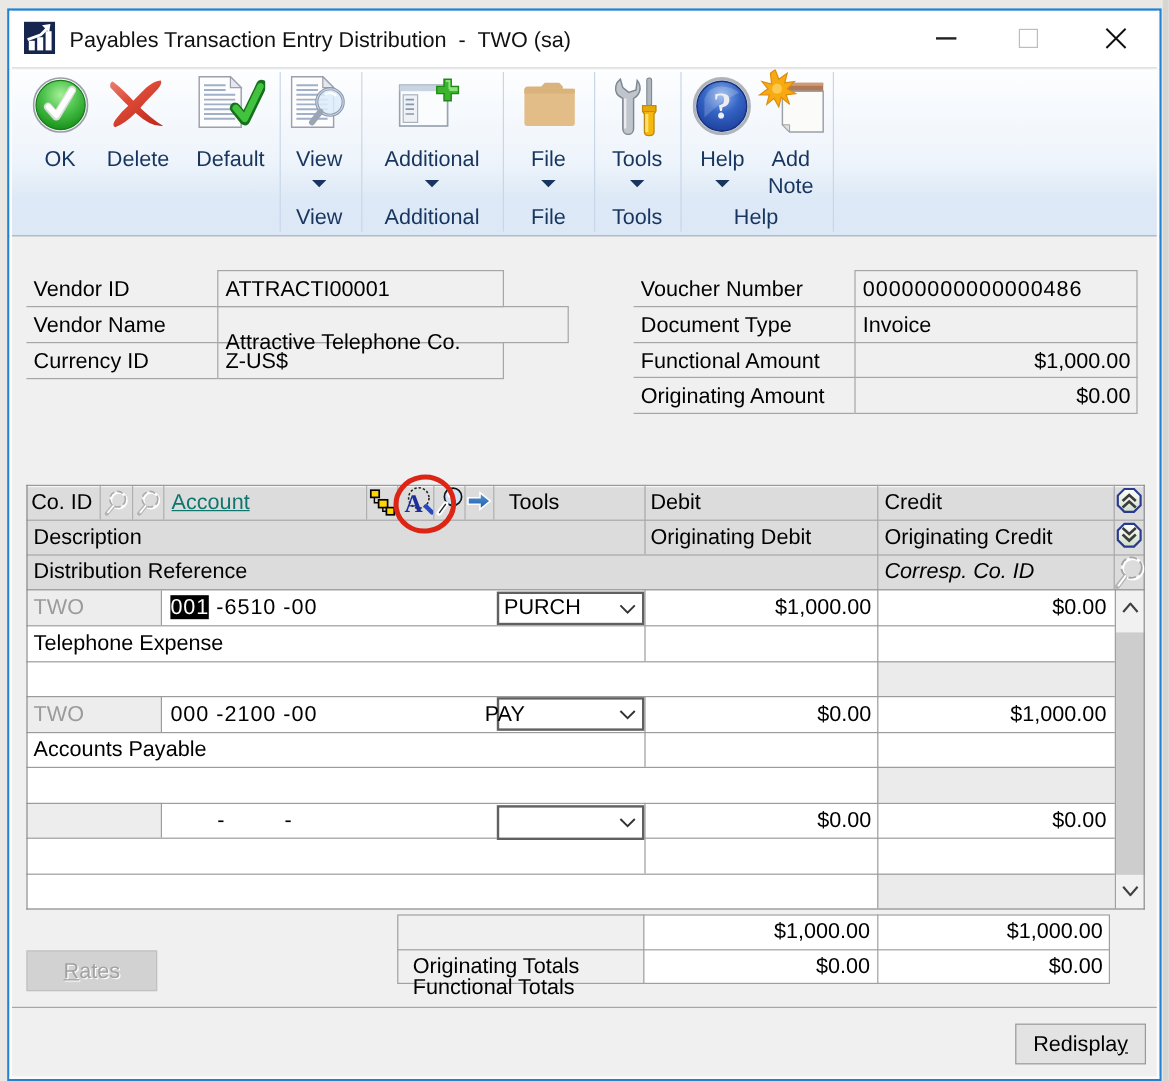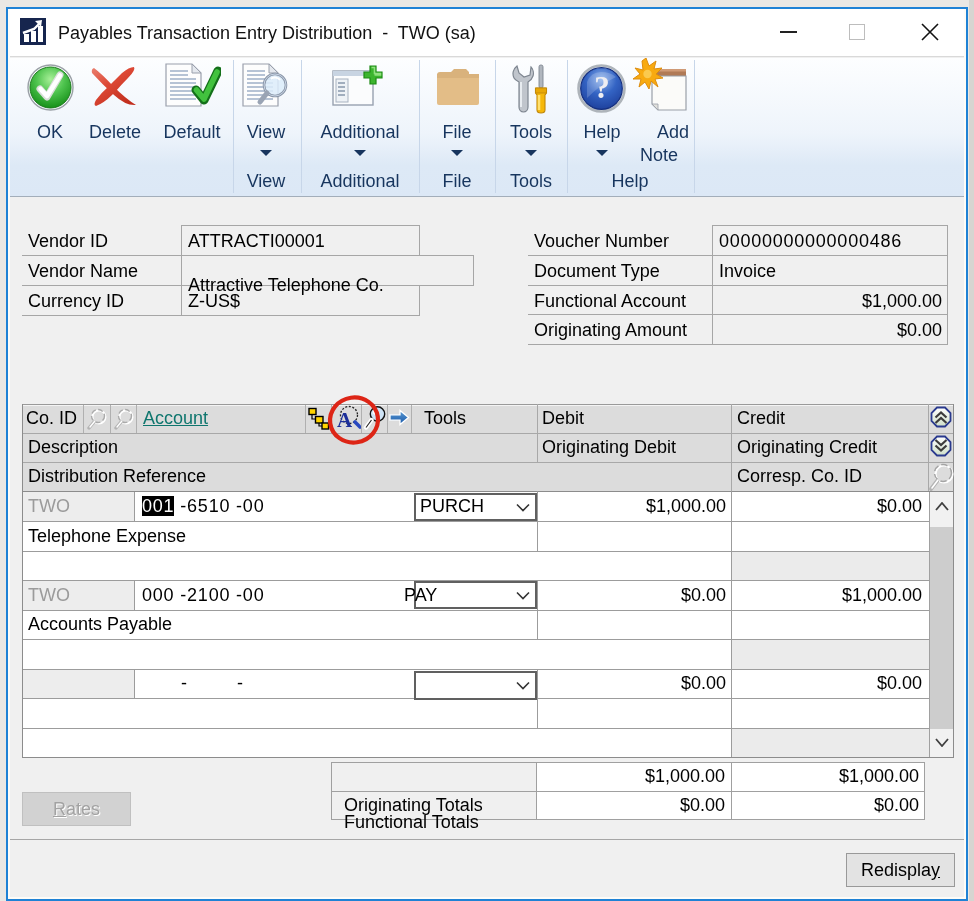--- a/index.html
+++ b/index.html
@@ -172,42 +172,42 @@
   <div class="abs tlabel" style="left:600px;top:171px;width:60px;">Help</div>
 
   <svg class="abs" style="left:630px;top:58px" width="58" height="58">
     <rect x="22" y="11" width="34" height="7" fill="#b07a56"></rect>
     <rect x="22" y="11" width="34" height="2.5" fill="#cf9a76"></rect>
     <path d="M22 18 L56 18 L56 52 L28 52 L22 46 Z" fill="#fbfbf9" stroke="#9aa0a8" stroke-width="1.2"></path>
     <path d="M22 46 L28 46 L28 52 Z" fill="#e0e0dc" stroke="#9aa0a8" stroke-width="0.8"></path>
     <path d="M16 0 L19 8 L26 3 L24 11 L32 10 L26 16 L33 20 L25 21 L28 29 L21 23 L19 31 L15 24 L9 29 L11 21 L3 21 L10 16 L5 10 L13 12 L12 3 Z" fill="#f8aa10" stroke="#dd8d0e" stroke-width="1"></path>
     <circle cx="17.5" cy="16" r="4.2" fill="#fbca4e"></circle>
   </svg>
-  <div class="abs tlabel" style="left:629px;top:122px;width:60px;text-align:right;">Add</div>
+  <div class="abs tlabel" style="left:629px;top:122px;width:60px;">Add</div>
   <div class="abs tlabel" style="left:629px;top:145px;width:60px;">Note</div>
 
   <div class="abs content"></div>
 
   <div class="abs lbl" style="left:28px;top:231px;">Vendor ID</div>
   <div class="abs lbl" style="left:28px;top:261px;">Vendor Name</div>
   <div class="abs lbl" style="left:28px;top:291px;">Currency ID</div>
   <div class="abs line" style="left:22px;top:255px;width:159px;height:1px;"></div>
   <div class="abs line" style="left:22px;top:285px;width:159px;height:1px;"></div>
   <div class="abs line" style="left:22px;top:315px;width:159px;height:1px;"></div>
 
   <div class="abs fbox" style="left:181px;top:225px;width:239px;height:31px;"></div>
   <div class="abs fbox" style="left:181px;top:255px;width:293px;height:31px;"></div>
   <div class="abs fbox" style="left:181px;top:285px;width:239px;height:31px;"></div>
   <div class="abs" style="left:188px;top:231px;">ATTRACTI00001</div>
   <div class="abs" style="left:188px;top:261px;margin-top:14px;">Attractive Telephone Co.</div>
   <div class="abs" style="left:188px;top:291px;">Z-US$</div>
 
   <div class="abs lbl" style="left:534px;top:231px;">Voucher Number</div>
   <div class="abs lbl" style="left:534px;top:261px;">Document Type</div>
-  <div class="abs lbl" style="left:534px;top:291px;">Functional Account</div>
+  <div class="abs lbl" style="left:534px;top:291px;">Functional Amount</div>
   <div class="abs lbl" style="left:534px;top:320px;">Originating Amount</div>
   <div class="abs line" style="left:528px;top:255px;width:184px;height:1px;"></div>
   <div class="abs line" style="left:528px;top:285px;width:184px;height:1px;"></div>
   <div class="abs line" style="left:528px;top:314px;width:184px;height:1px;"></div>
   <div class="abs line" style="left:528px;top:344px;width:184px;height:1px;"></div>
 
   <div class="abs fbox" style="left:712px;top:225px;width:236px;height:120px;"></div>
   <div class="abs line" style="left:712px;top:255px;width:236px;height:1px;"></div>
   <div class="abs line" style="left:712px;top:285px;width:236px;height:1px;"></div>
   <div class="abs line" style="left:712px;top:314px;width:236px;height:1px;"></div>
@@ -275,21 +275,21 @@
 
   <div class="abs" style="left:26px;top:408px;">Co. ID</div>
   <div class="abs" style="left:143px;top:408px;color:#0f766e;text-decoration:underline;">Account</div>
   <div class="abs" style="left:424px;top:408px;">Tools</div>
   <div class="abs" style="left:542px;top:408px;">Debit</div>
   <div class="abs" style="left:737px;top:408px;">Credit</div>
   <div class="abs" style="left:28px;top:437px;">Description</div>
   <div class="abs" style="left:542px;top:437px;">Originating Debit</div>
   <div class="abs" style="left:737px;top:437px;">Originating Credit</div>
   <div class="abs" style="left:28px;top:466px;">Distribution Reference</div>
-  <div class="abs" style="left:737px;top:466px;">Corresp. Co. ID</div>
+  <div class="abs" style="left:737px;top:466px;font-style:italic;">Corresp. Co. ID</div>
 
   <svg class="abs" style="left:86px;top:407px" width="21" height="23">
     <circle cx="13" cy="10" r="6.5" fill="none" stroke="#ffffff" stroke-width="2"></circle>
     <circle cx="12" cy="9" r="6.5" fill="none" stroke="#aaaaaa" stroke-width="1.4" stroke-dasharray="5 2.5"></circle>
     <path d="M8 15 L3 21" stroke="#b4b4b4" stroke-width="3.4" stroke-linecap="round"></path>
     <path d="M8.5 14.5 L4 20" stroke="#ffffff" stroke-width="1.4" stroke-linecap="round"></path>
   </svg>
   <svg class="abs" style="left:113px;top:407px" width="21" height="23">
     <circle cx="13" cy="10" r="6.5" fill="none" stroke="#ffffff" stroke-width="2"></circle>
     <circle cx="12" cy="9" r="6.5" fill="none" stroke="#aaaaaa" stroke-width="1.4" stroke-dasharray="5 2.5"></circle>

